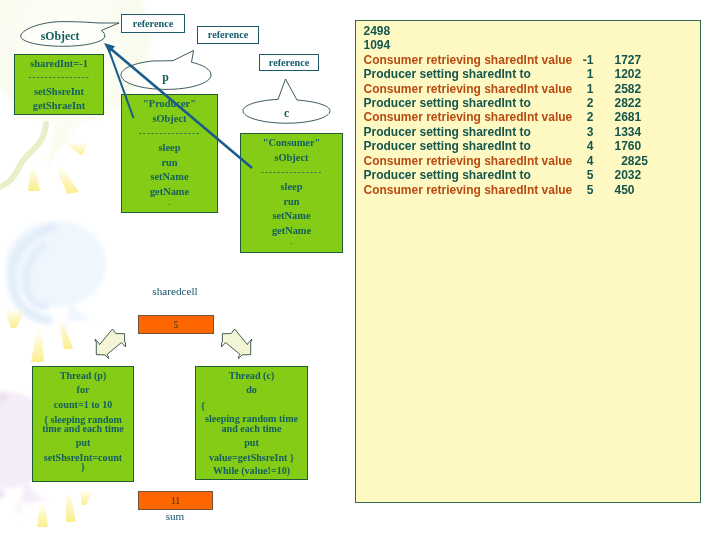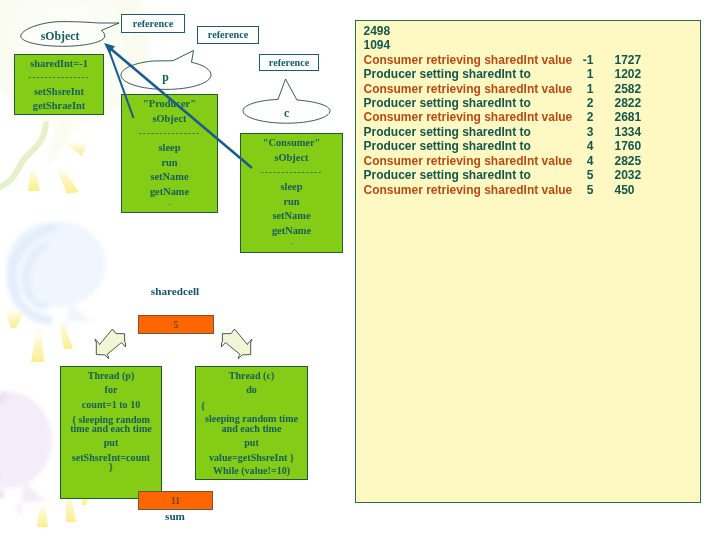--- a/index.html
+++ b/index.html
@@ -10,21 +10,21 @@
   #vec{position:absolute;left:0;top:0;width:720px;height:540px;}
 
   .gbox{position:absolute;background:#84cc16;border:1.2px solid #1F5C38;
         box-sizing:border-box;color:#15605F;text-align:center;font-weight:bold;}
   .refbox{position:absolute;background:#ffffff;border:1.2px solid #1F5C6B;
         box-sizing:border-box;color:#155B6B;text-align:center;font-weight:bold;
         display:flex;align-items:center;justify-content:center;}
   .obox{position:absolute;background:#FF6600;border:1.2px solid #6D5639;
         box-sizing:border-box;color:#6B4612;text-align:center;font-weight:bold;
         display:flex;align-items:center;justify-content:center;}
-  .lbl{position:absolute;color:#13536B;font-weight:bold;text-align:center;}
+  .lbl{position:absolute;color:#13536B;font-weight:normal;text-align:center;}
   .ln{display:block;position:absolute;left:0;right:0;text-align:center;line-height:1;}
   .mw{white-space:normal;padding-left:2px;padding-right:2px;}
   .dash{display:block;position:absolute;left:0;right:0;text-align:center;color:#15605F;letter-spacing:1.05px;line-height:1;font-size:9.2px;}
 
   #console{position:absolute;background:#fef9c3;border:1.4px solid #2E6B4F;
         box-sizing:border-box;font-family:"Liberation Sans",sans-serif;}
   .crow{position:absolute;white-space:nowrap;font-weight:bold;font-size:12px;}
   .c-producer{color:#14564D;}
   .c-consumer{color:#B84A12;}
   .c-num{color:#14564D;position:absolute;font-weight:bold;font-size:12px;}
@@ -162,21 +162,21 @@
   <span class="ln" style="top:48.4px">sleep</span>
   <span class="ln" style="top:62.9px">run</span>
   <span class="ln" style="top:77.4px">setName</span>
   <span class="ln" style="top:91.9px">getName</span>
   <span class="ln" style="top:107px;font-size:7px">·</span>
 </div>
 
 <div class="lbl" style="left:131px;top:285px;width:88px;font-size:11.2px;">sharedcell</div>
 <div class="obox" style="left:138px;top:315px;width:76px;height:19px;font-size:9.6px;">5</div>
 
-<div class="gbox" style="left:60px;top:366px;width:102px;height:133px;font-size:10.1px;padding-left:21px;">
+<div class="gbox" style="left:32px;top:366px;width:102px;height:116px;font-size:10.1px;padding-left:21px;">
   <span class="ln" style="top:4px">Thread (p)</span>
   <span class="ln" style="top:18.4px">for</span>
   <span class="ln" style="top:32.7px">count=1 to 10</span>
   <span class="ln mw" style="top:47.5px;line-height:9.7px;padding-left:3px;padding-right:3px">{  sleeping random time and each time</span>
   <span class="ln" style="top:71px">put</span>
   <span class="ln" style="top:86.2px">setShsreInt=count</span>
   <span class="ln" style="top:95.2px">}</span>
 </div>
 
 <div class="gbox" style="left:195px;top:366px;width:113px;height:114px;font-size:10.1px;">
@@ -225,21 +225,21 @@
         <div class="c-num" style="left: 218px; top: 89.9px; width: 20px; text-align: right;">2</div>
         <div class="c-num" style="left: 259px; top: 89.9px; width: 40px; text-align: left;">2681</div>
         <div class="crow c-producer" style="left: 8px; top: 104.35px;">Producer setting sharedInt to</div>
         <div class="c-num" style="left: 218px; top: 104.35px; width: 20px; text-align: right;">3</div>
         <div class="c-num" style="left: 259px; top: 104.35px; width: 40px; text-align: left;">1334</div>
         <div class="crow c-producer" style="left: 8px; top: 118.8px;">Producer setting sharedInt to</div>
         <div class="c-num" style="left: 218px; top: 118.8px; width: 20px; text-align: right;">4</div>
         <div class="c-num" style="left: 259px; top: 118.8px; width: 40px; text-align: left;">1760</div>
         <div class="crow c-consumer" style="left: 8px; top: 133.25px;">Consumer retrieving sharedInt value</div>
         <div class="c-num" style="left: 218px; top: 133.25px; width: 20px; text-align: right;">4</div>
-        <div class="c-num" style="left: 259px; top: 133.25px; width: 40px; text-align: left;">2825</div>
+        <div class="c-num" style="left: 259px; top: 133.25px; width: 40px; text-align: center;">2825</div>
         <div class="crow c-producer" style="left: 8px; top: 147.7px;">Producer setting sharedInt to</div>
         <div class="c-num" style="left: 218px; top: 147.7px; width: 20px; text-align: right;">5</div>
         <div class="c-num" style="left: 259px; top: 147.7px; width: 40px; text-align: left;">2032</div>
         <div class="crow c-consumer" style="left: 8px; top: 162.15px;">Consumer retrieving sharedInt value</div>
         <div class="c-num" style="left: 218px; top: 162.15px; width: 20px; text-align: right;">5</div>
         <div class="c-num" style="left: 259px; top: 162.15px; width: 40px; text-align: left;">450</div>
       </div>
 </div>
 
 </div>

